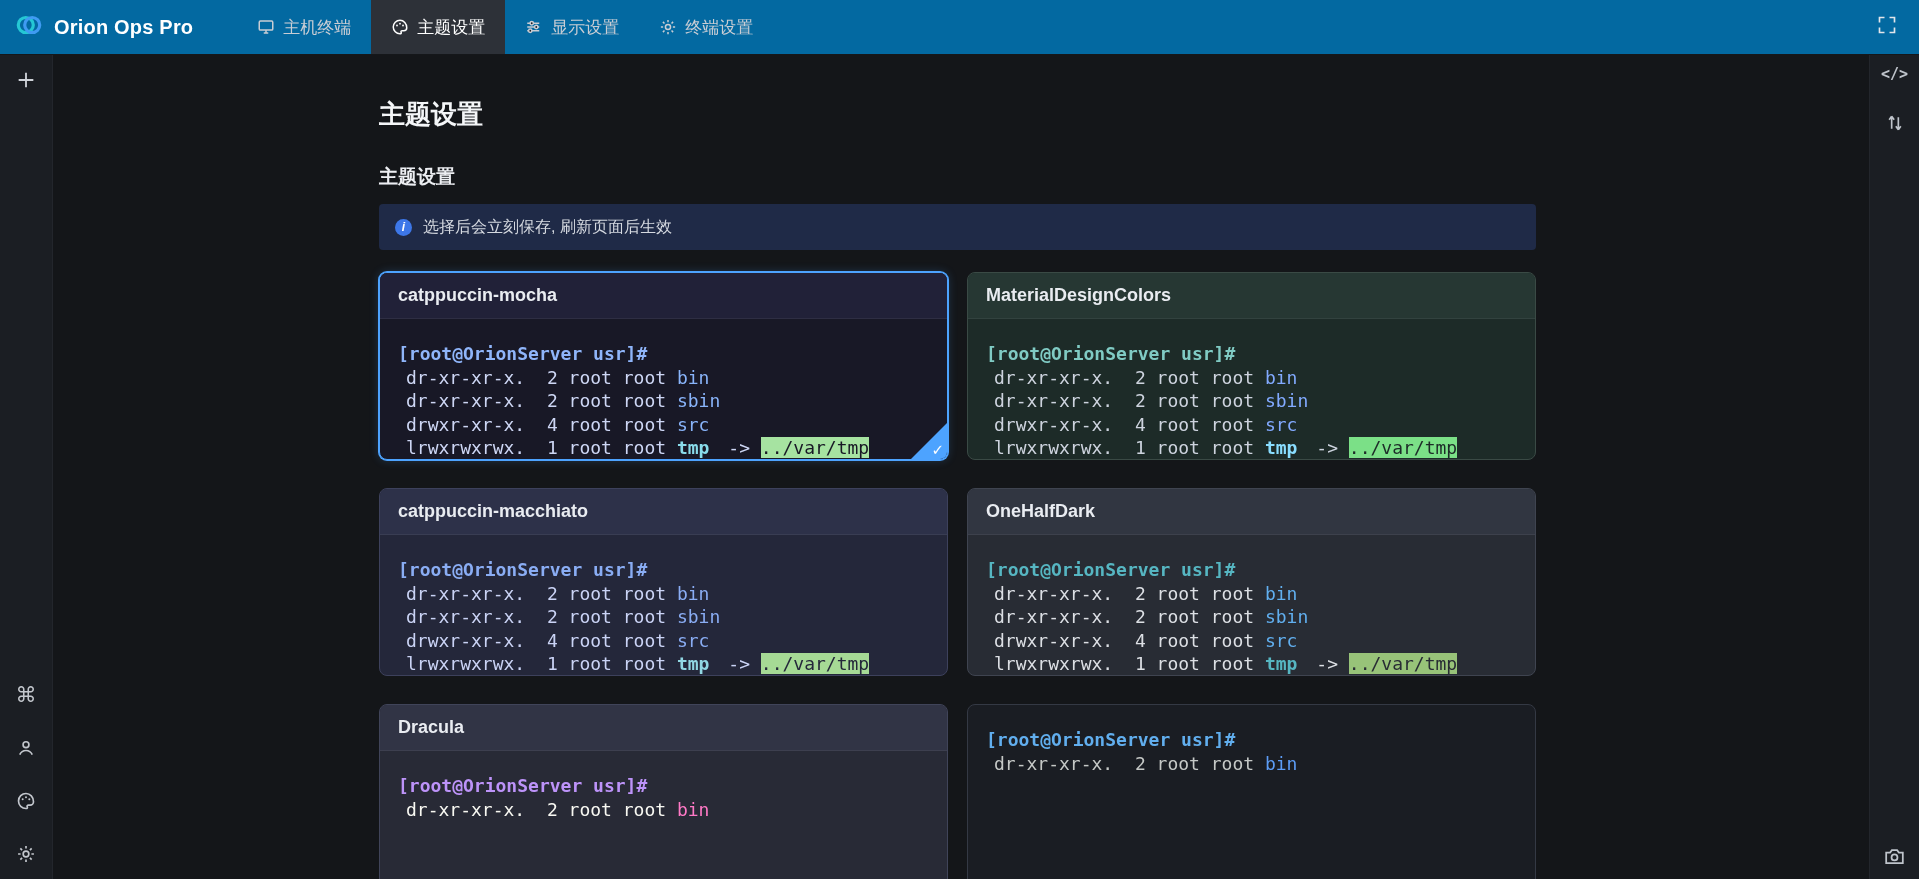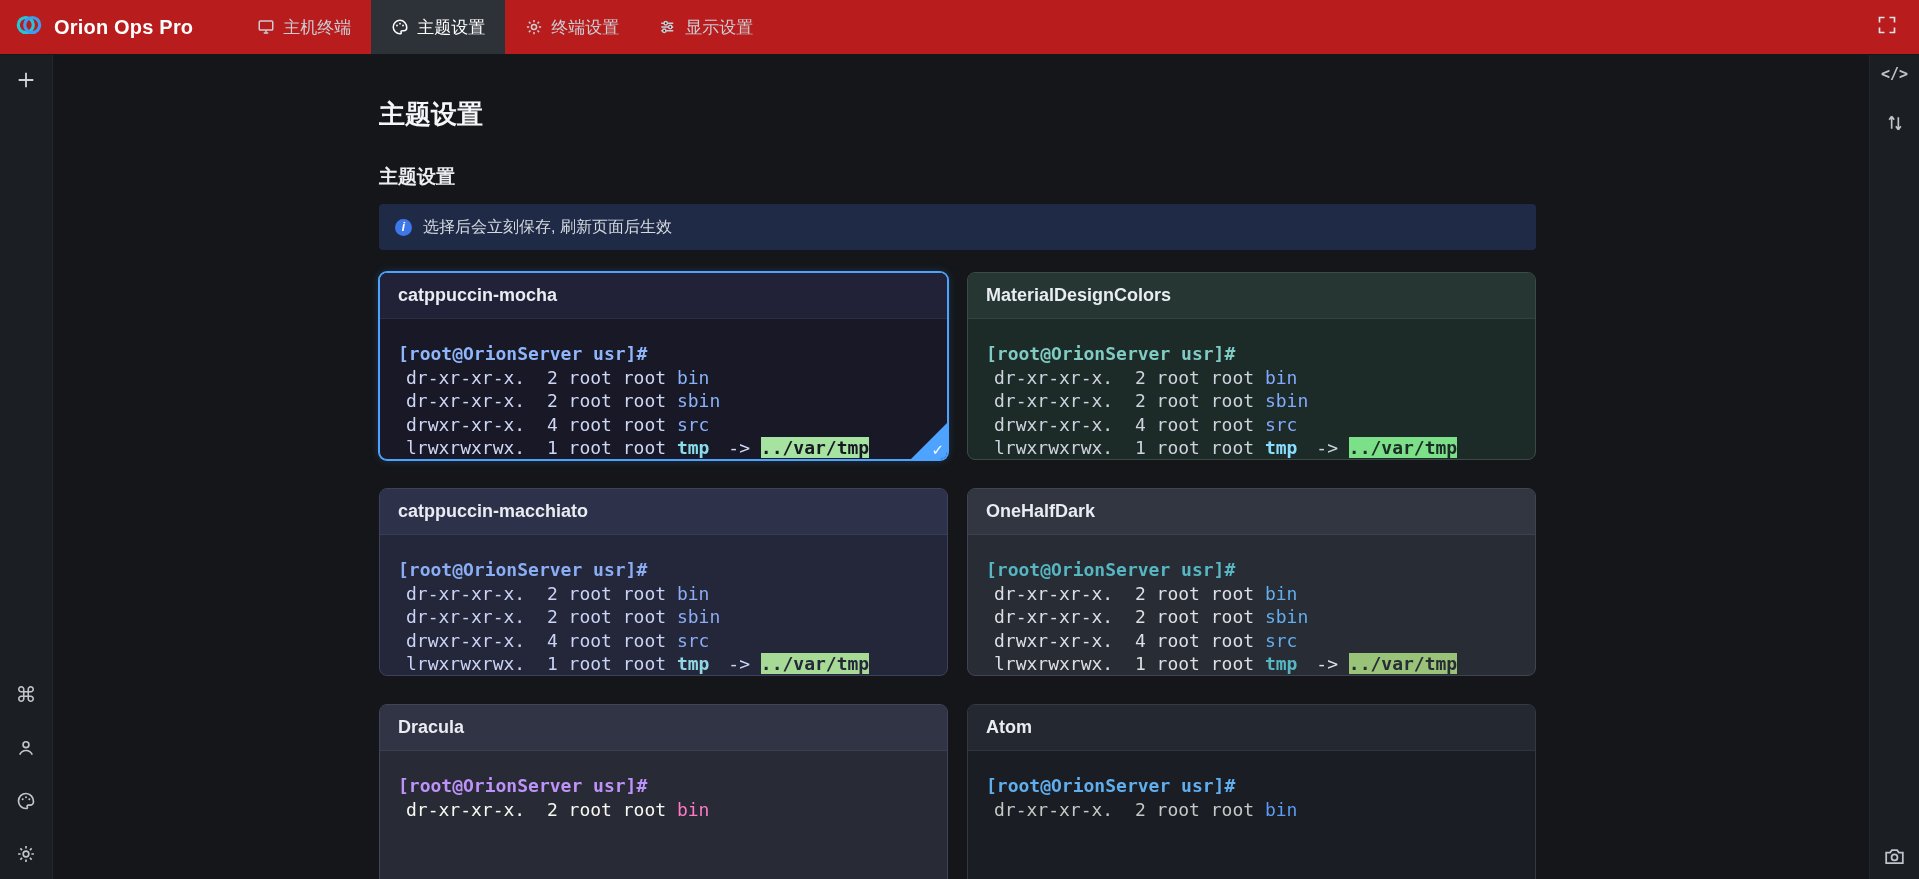--- a/index.html
+++ b/index.html
@@ -8,21 +8,21 @@
     width:1919px; height:879px; overflow:hidden;
     background:#141619;
     font-family:"Liberation Sans","DejaVu Sans",sans-serif;
     -webkit-font-smoothing:antialiased;
   }
   .app { position:relative; width:1919px; height:879px; }
 
   
   .navbar {
     position:absolute; top:0; left:0; right:0; height:55px;
-    background:#b91c1c; display:flex; align-items:center; z-index:10;
+    background:#0369a1; display:flex; align-items:center; z-index:10;
     border-bottom:1px solid #15171a;
   }
   .brand { display:flex; align-items:center; gap:10px; padding:0 22px 0 14px; cursor:pointer; }
   .brand-text { color:#ffffff; font-size:20px; font-weight:700; letter-spacing:.2px; }
   .nav-items { display:flex; height:100%; margin-left:22px; }
   .nav-item {
     display:flex; align-items:center; gap:8px; padding:0 20px;
     color:#c9cdd4; font-size:17px; cursor:pointer; height:100%;
   }
   .nav-item.active { background:#2d3138; color:#ffffff; }
@@ -84,21 +84,21 @@
   .terminal {
     padding:23px 18px;
     font-family:"DejaVu Sans Mono","Liberation Mono",monospace;
     font-size:18px; line-height:23.5px;
   }
   .tline { white-space:pre; }
   .seg.prompt { color:var(--prompt); font-weight:bold; }
   .seg.text   { color:var(--text);margin-left:8px; }
   .seg.dir    { color:var(--dir); font-weight:normal; }
   .seg.link   { color:var(--link); font-weight:bold; }
-  .seg.hl     { background:var(--hl_bg); color:var(--hl_text);font-weight:bold; }
+  .seg.hl     { background:var(--hl_bg); color:var(--hl_text); }
 
   .check {
     display:none; position:absolute; right:3px; bottom:0; z-index:2;
     color:#fff; font-size:15px; font-weight:700;
   }
   .card.selected .check { display:block; }
   .card.selected::after {
     content:""; position:absolute; right:0; bottom:0;
     border-style:solid; border-width:0 0 36px 36px;
     border-color:transparent transparent #4da3ff transparent;
@@ -137,36 +137,36 @@
             <circle cx="8" cy="10" r="1.2" fill="currentColor" stroke="none"></circle>
             <circle cx="12" cy="7.5" r="1.2" fill="currentColor" stroke="none"></circle>
             <circle cx="16" cy="10" r="1.2" fill="currentColor" stroke="none"></circle>
           </svg>
         </span>
         <span>主题设置</span>
       </div>
       <div class="nav-item">
         <span>
           <svg width="18" height="18" viewBox="0 0 24 24" fill="none" stroke="currentColor" stroke-width="2">
-            <circle cx="12" cy="12" r="3.4"></circle>
-            <path d="M12 2.5v3M12 18.5v3M2.5 12h3M18.5 12h3M5.2 5.2l2.1 2.1M16.7 16.7l2.1 2.1M18.8 5.2l-2.1 2.1M7.3 16.7l-2.1 2.1"></path>
-          </svg>
-        </span>
-        <span>终端设置</span>
-      </div>
-      <div class="nav-item">
-        <span>
-          <svg width="18" height="18" viewBox="0 0 24 24" fill="none" stroke="currentColor" stroke-width="2">
             <path d="M3 7h16M3 12h16M3 17h16"></path>
             <circle cx="9" cy="7" r="2.2" fill="#1f2228"></circle>
             <circle cx="15" cy="12" r="2.2" fill="#1f2228"></circle>
             <circle cx="7" cy="17" r="2.2" fill="#1f2228"></circle>
           </svg>
         </span>
         <span>显示设置</span>
+      </div>
+      <div class="nav-item">
+        <span>
+          <svg width="18" height="18" viewBox="0 0 24 24" fill="none" stroke="currentColor" stroke-width="2">
+            <circle cx="12" cy="12" r="3.4"></circle>
+            <path d="M12 2.5v3M12 18.5v3M2.5 12h3M18.5 12h3M5.2 5.2l2.1 2.1M16.7 16.7l2.1 2.1M18.8 5.2l-2.1 2.1M7.3 16.7l-2.1 2.1"></path>
+          </svg>
+        </span>
+        <span>终端设置</span>
       </div>
     </nav>
 
     <div class="nav-right">
       <span>
         <svg width="20" height="20" viewBox="0 0 24 24" fill="none" stroke="currentColor" stroke-width="2">
             <path d="M3 9V3h6M15 3h6v6M21 15v6h-6M9 21H3v-6"></path>
           </svg>
       </span>
     </div>
@@ -285,21 +285,20 @@
         </div>
         <div class="card" style="--bg: #282a36; --header_bg: #313445; --border: #404459; --prompt: #bd93f9; --text: #f8f8f2; --dir: #ff79c6; --link: #8be9fd; --hl_bg: #50fa7b; --hl_text: #282a36;">
           <div class="card-header">Dracula</div>
           <div class="terminal">
               <div class="tline"><span class="seg prompt">[root@OrionServer usr]#</span></div>
               <div class="tline"><span class="seg text">dr-xr-xr-x.  2 root root </span><span class="seg dir">bin</span></div>
             </div>
 
         </div>
         <div class="card" style="--bg: #1a1d23; --header_bg: #242830; --border: #343944; --prompt: #61aeee; --text: #c5c8c6; --dir: #5c9cf5; --link: #56b6c2; --hl_bg: #98c379; --hl_text: #1a1d23;">
-          <div class="card-header">Atom</div>
           <div class="terminal">
               <div class="tline"><span class="seg prompt">[root@OrionServer usr]#</span></div>
               <div class="tline"><span class="seg text">dr-xr-xr-x.  2 root root </span><span class="seg dir">bin</span></div>
             </div>
 
         </div>
       </div>
     </div>
   </main>
 

